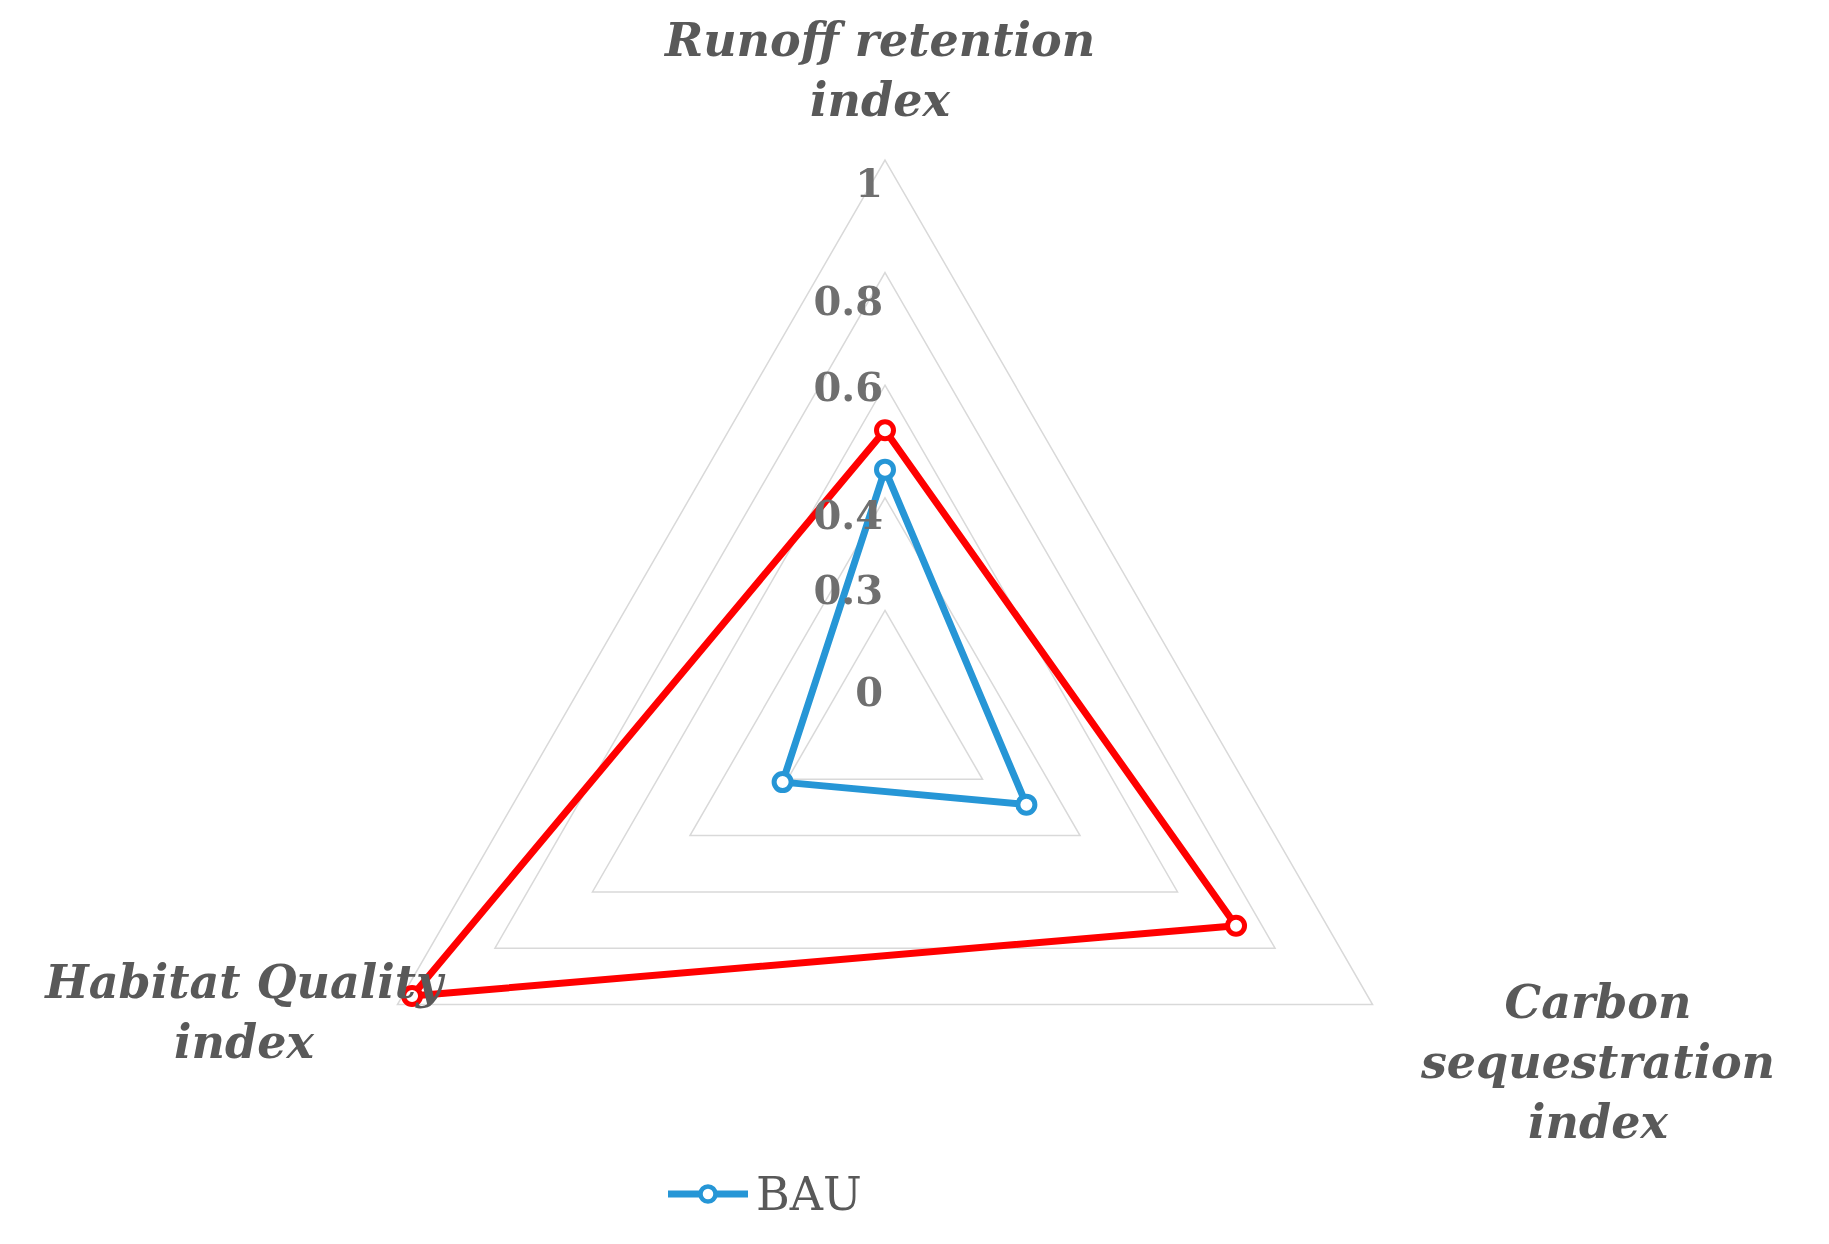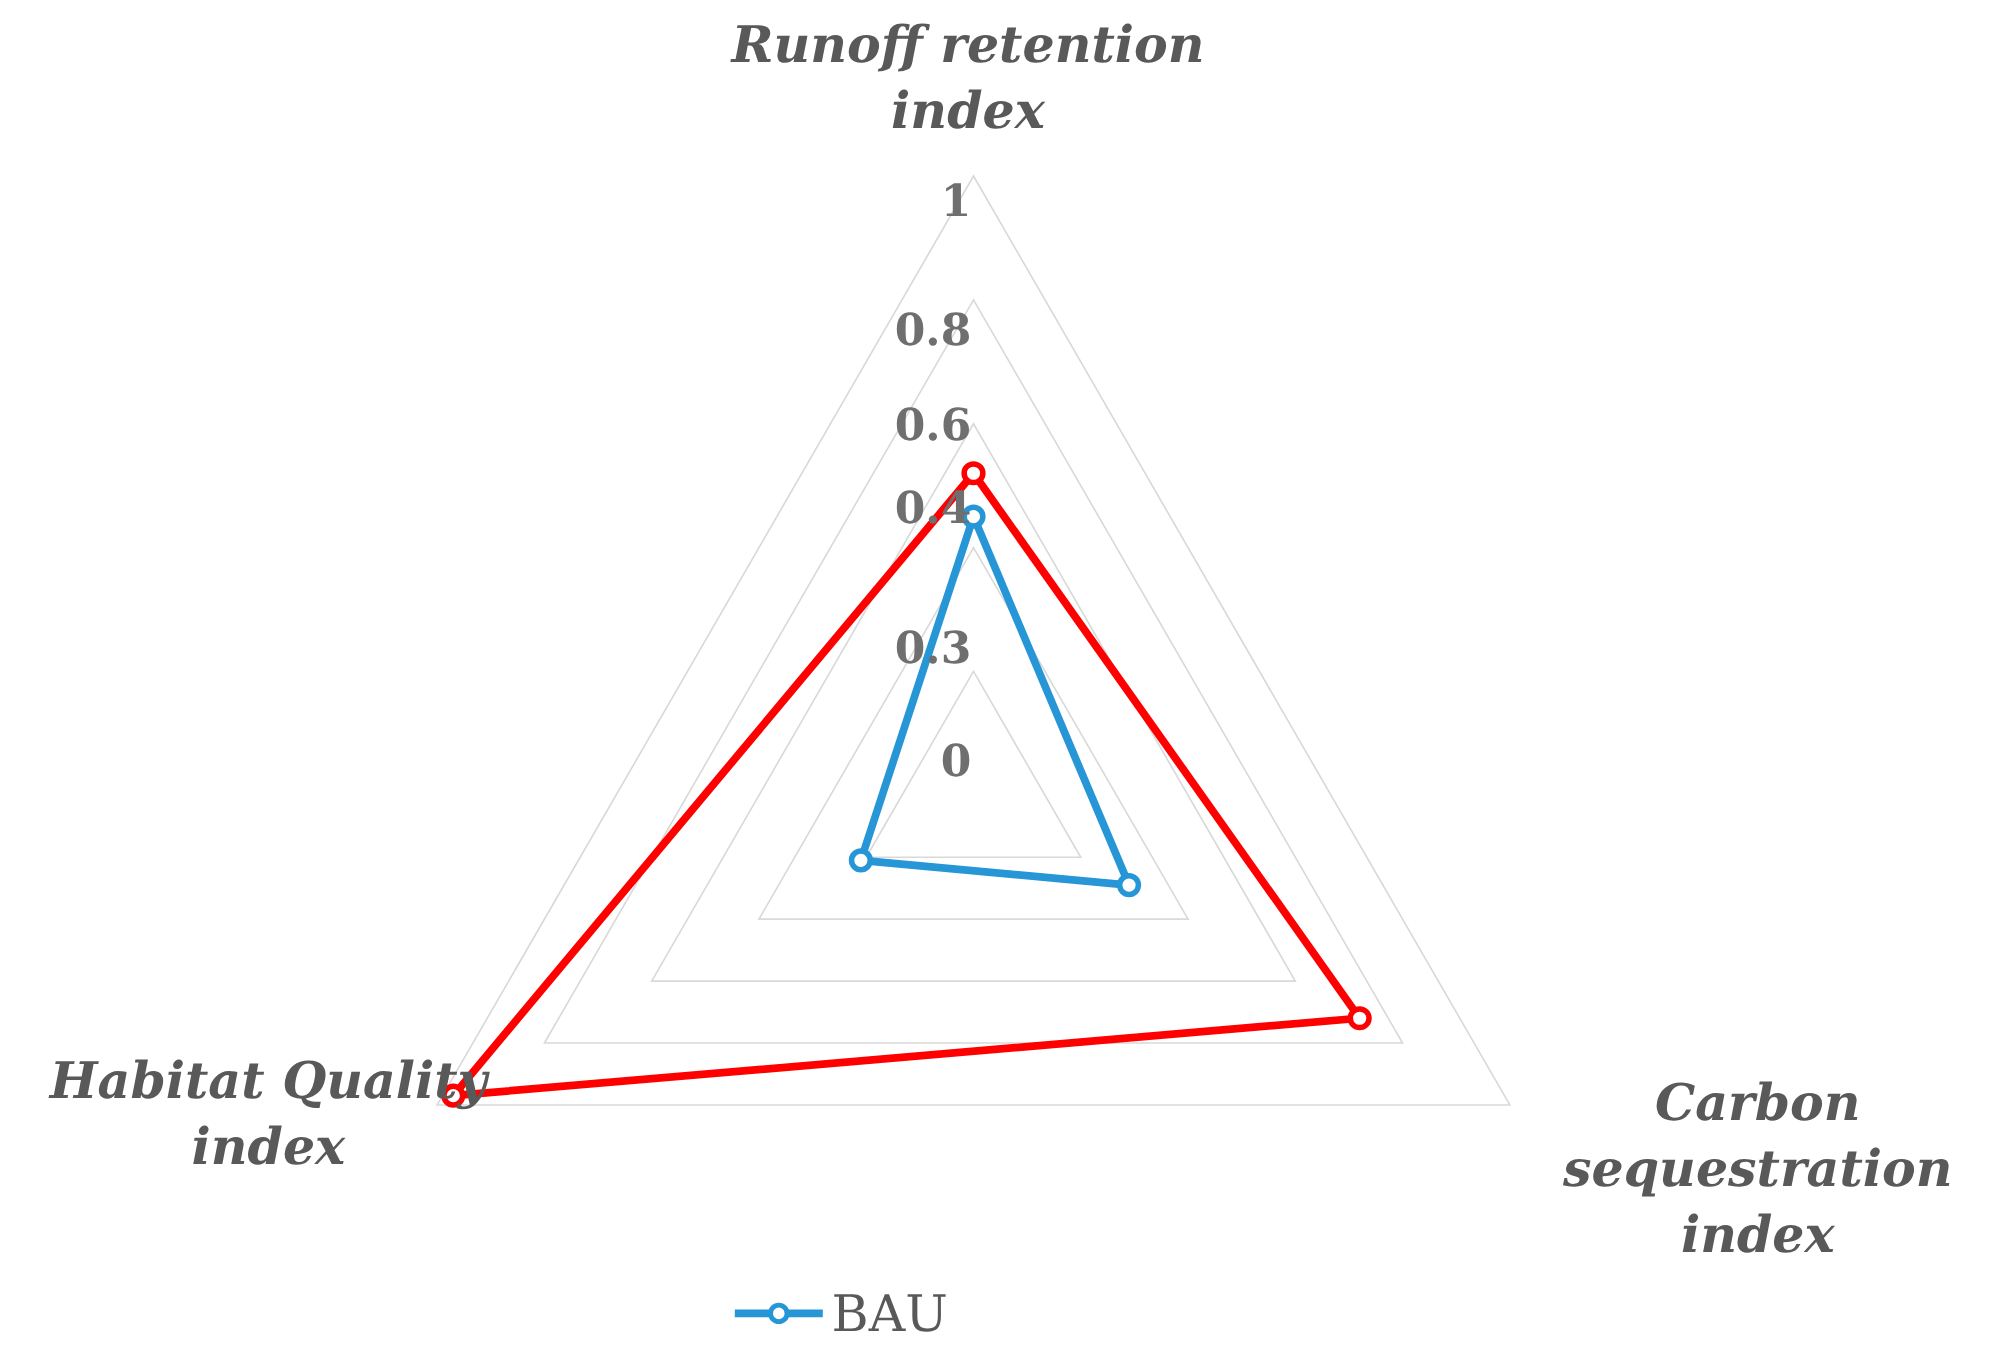--- a/index.html
+++ b/index.html
@@ -79,21 +79,21 @@
 
   <div class="axis-label" id="axis-right">Carbon
 sequestration index</div>
 
   <div class="axis-label" id="axis-left">Habitat Quality
 index</div>
 
   <div id="ticks">
       <div class="tick" style="top: 672px;">0</div>
       <div class="tick" style="top: 570.2px;">0.3</div>
-      <div class="tick" style="top: 442px;">0.4</div>
+      <div class="tick" style="top: 495px;">0.4</div>
       <div class="tick" style="top: 366.6px;">0.6</div>
       <div class="tick" style="top: 281px;">0.8</div>
       <div class="tick" style="top: 163px;">1</div>
     </div>
 
   <div id="legend">
       <div class="legend-item">
         <svg width="84" height="26">
           <line x1="2" y1="13" x2="82" y2="13" stroke="#2696D6" stroke-width="7"></line>
           <circle cx="42" cy="13" r="7.5" fill="#ffffff" stroke="#2696D6" stroke-width="4.5"></circle>

